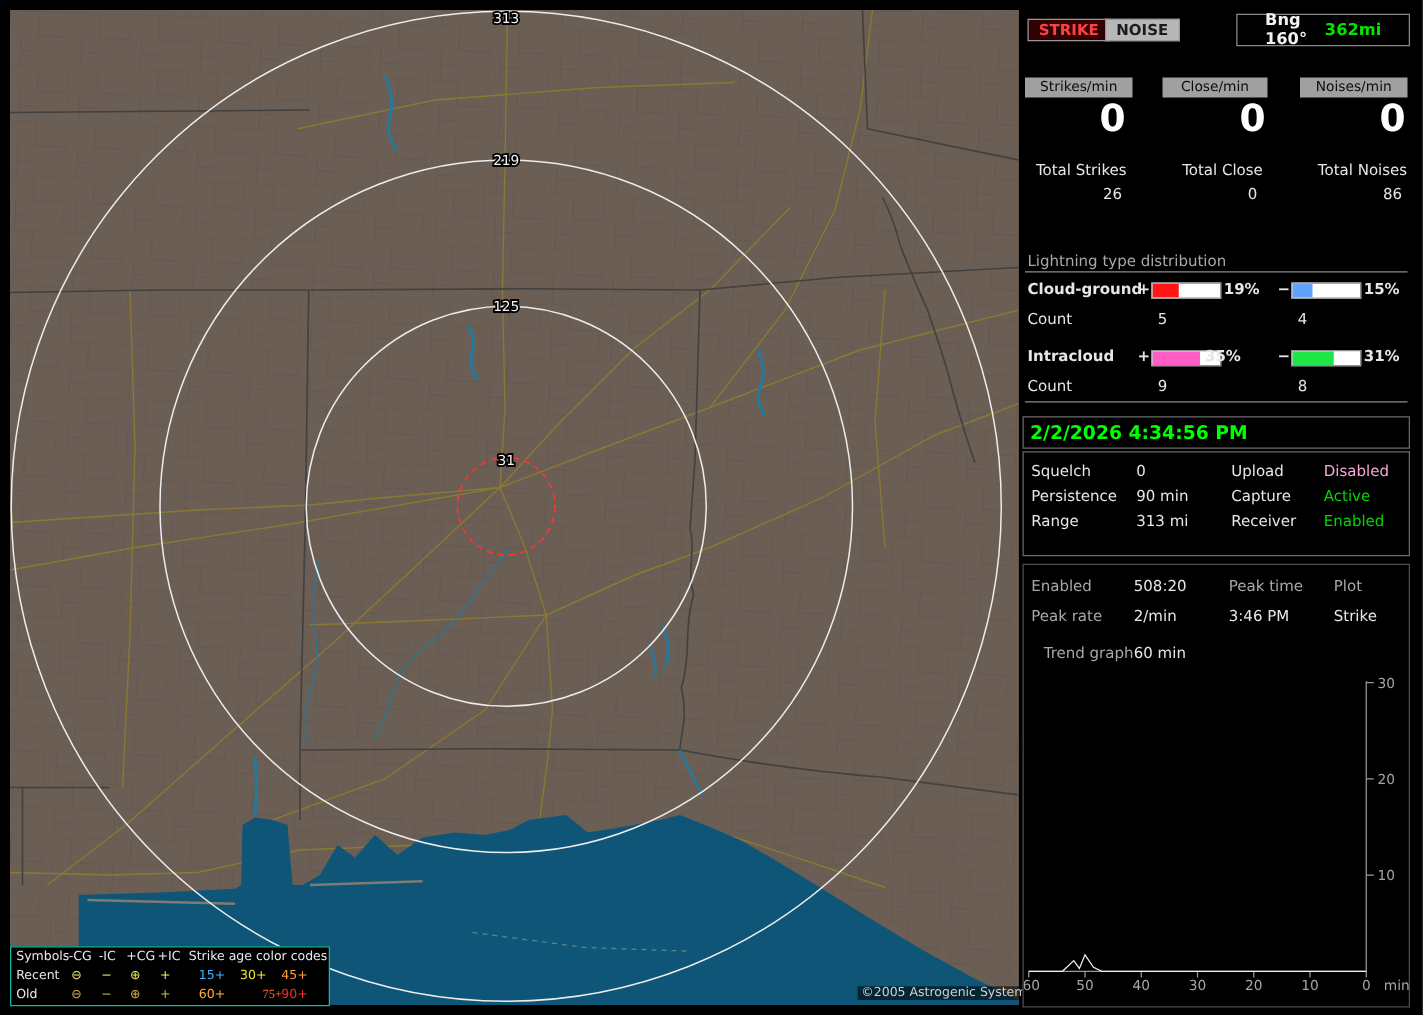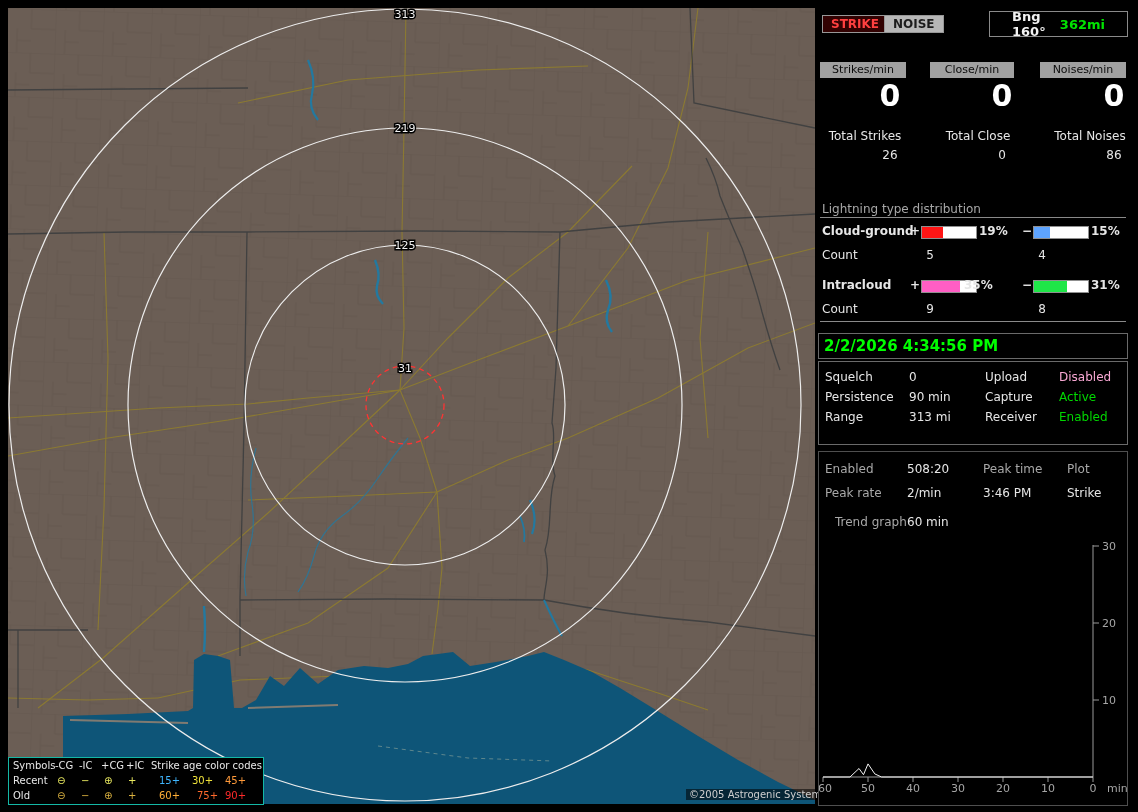--- a/index.html
+++ b/index.html
@@ -123,21 +123,21 @@
     <span style="left: 150px; top: 17px; color: rgb(63, 182, 255);">15+</span>
     <span style="left: 183px; top: 17px; color: rgb(239, 226, 58);">30+</span>
     <span style="left: 216px; top: 17px; color: rgb(255, 154, 58);">45+</span>
 
     <span style="left:4px;top:32px">Old</span>
     <span style="left: 48px; top: 32px; color: rgb(217, 176, 63);">⊖</span>
     <span style="left: 72px; top: 32px; color: rgb(217, 176, 63);">−</span>
     <span style="left: 95px; top: 32px; color: rgb(217, 176, 63);">⊕</span>
     <span style="left: 119px; top: 32px; color: rgb(217, 176, 63);">+</span>
     <span style="left: 150px; top: 32px; color: rgb(255, 174, 54);">60+</span>
-    <span style="left: 188px; top: 32px; color: rgb(255, 106, 44);">75+</span>
+    <span style="left: 201px; top: 32px; color: rgb(255, 106, 44); font-family: Liberation Serif, serif;">75+</span>
     <span style="left: 216px; top: 32px; color: rgb(255, 42, 42);">90+</span>
   </div>
 
   <div id="copyright">©2005 Astrogenic Systems</div>
 </div>
 
 <div id="panel">
 
   <div class="btn btn-strike" style="left:4px;top:15px">STRIKE</div>
   <div class="btn btn-noise" style="left:66px;top:15px">NOISE</div>

